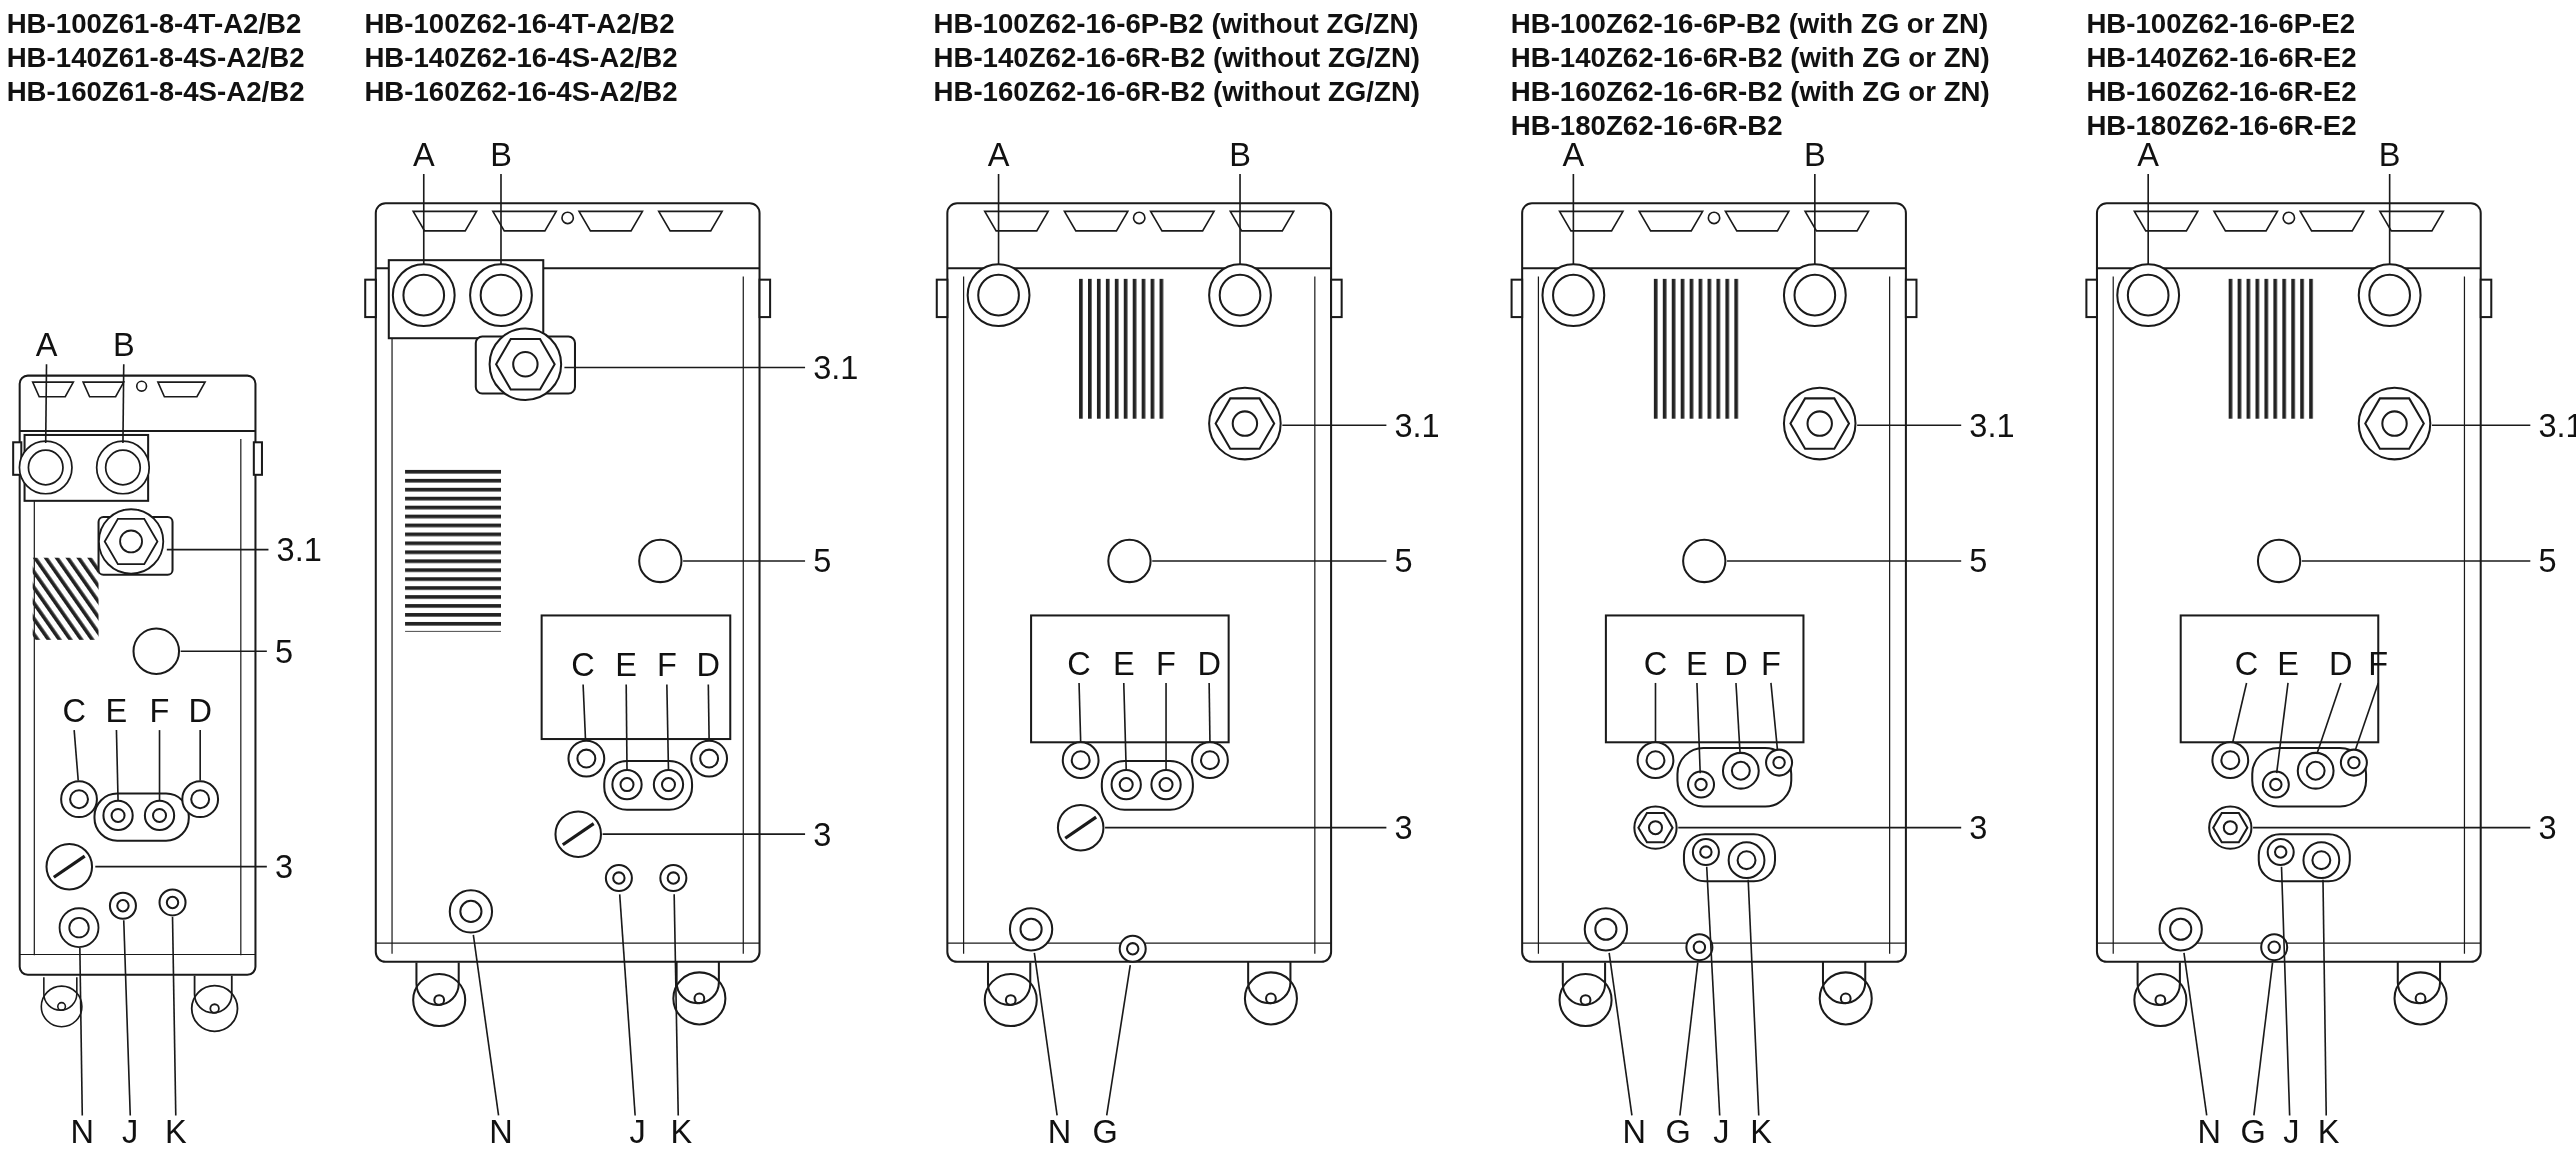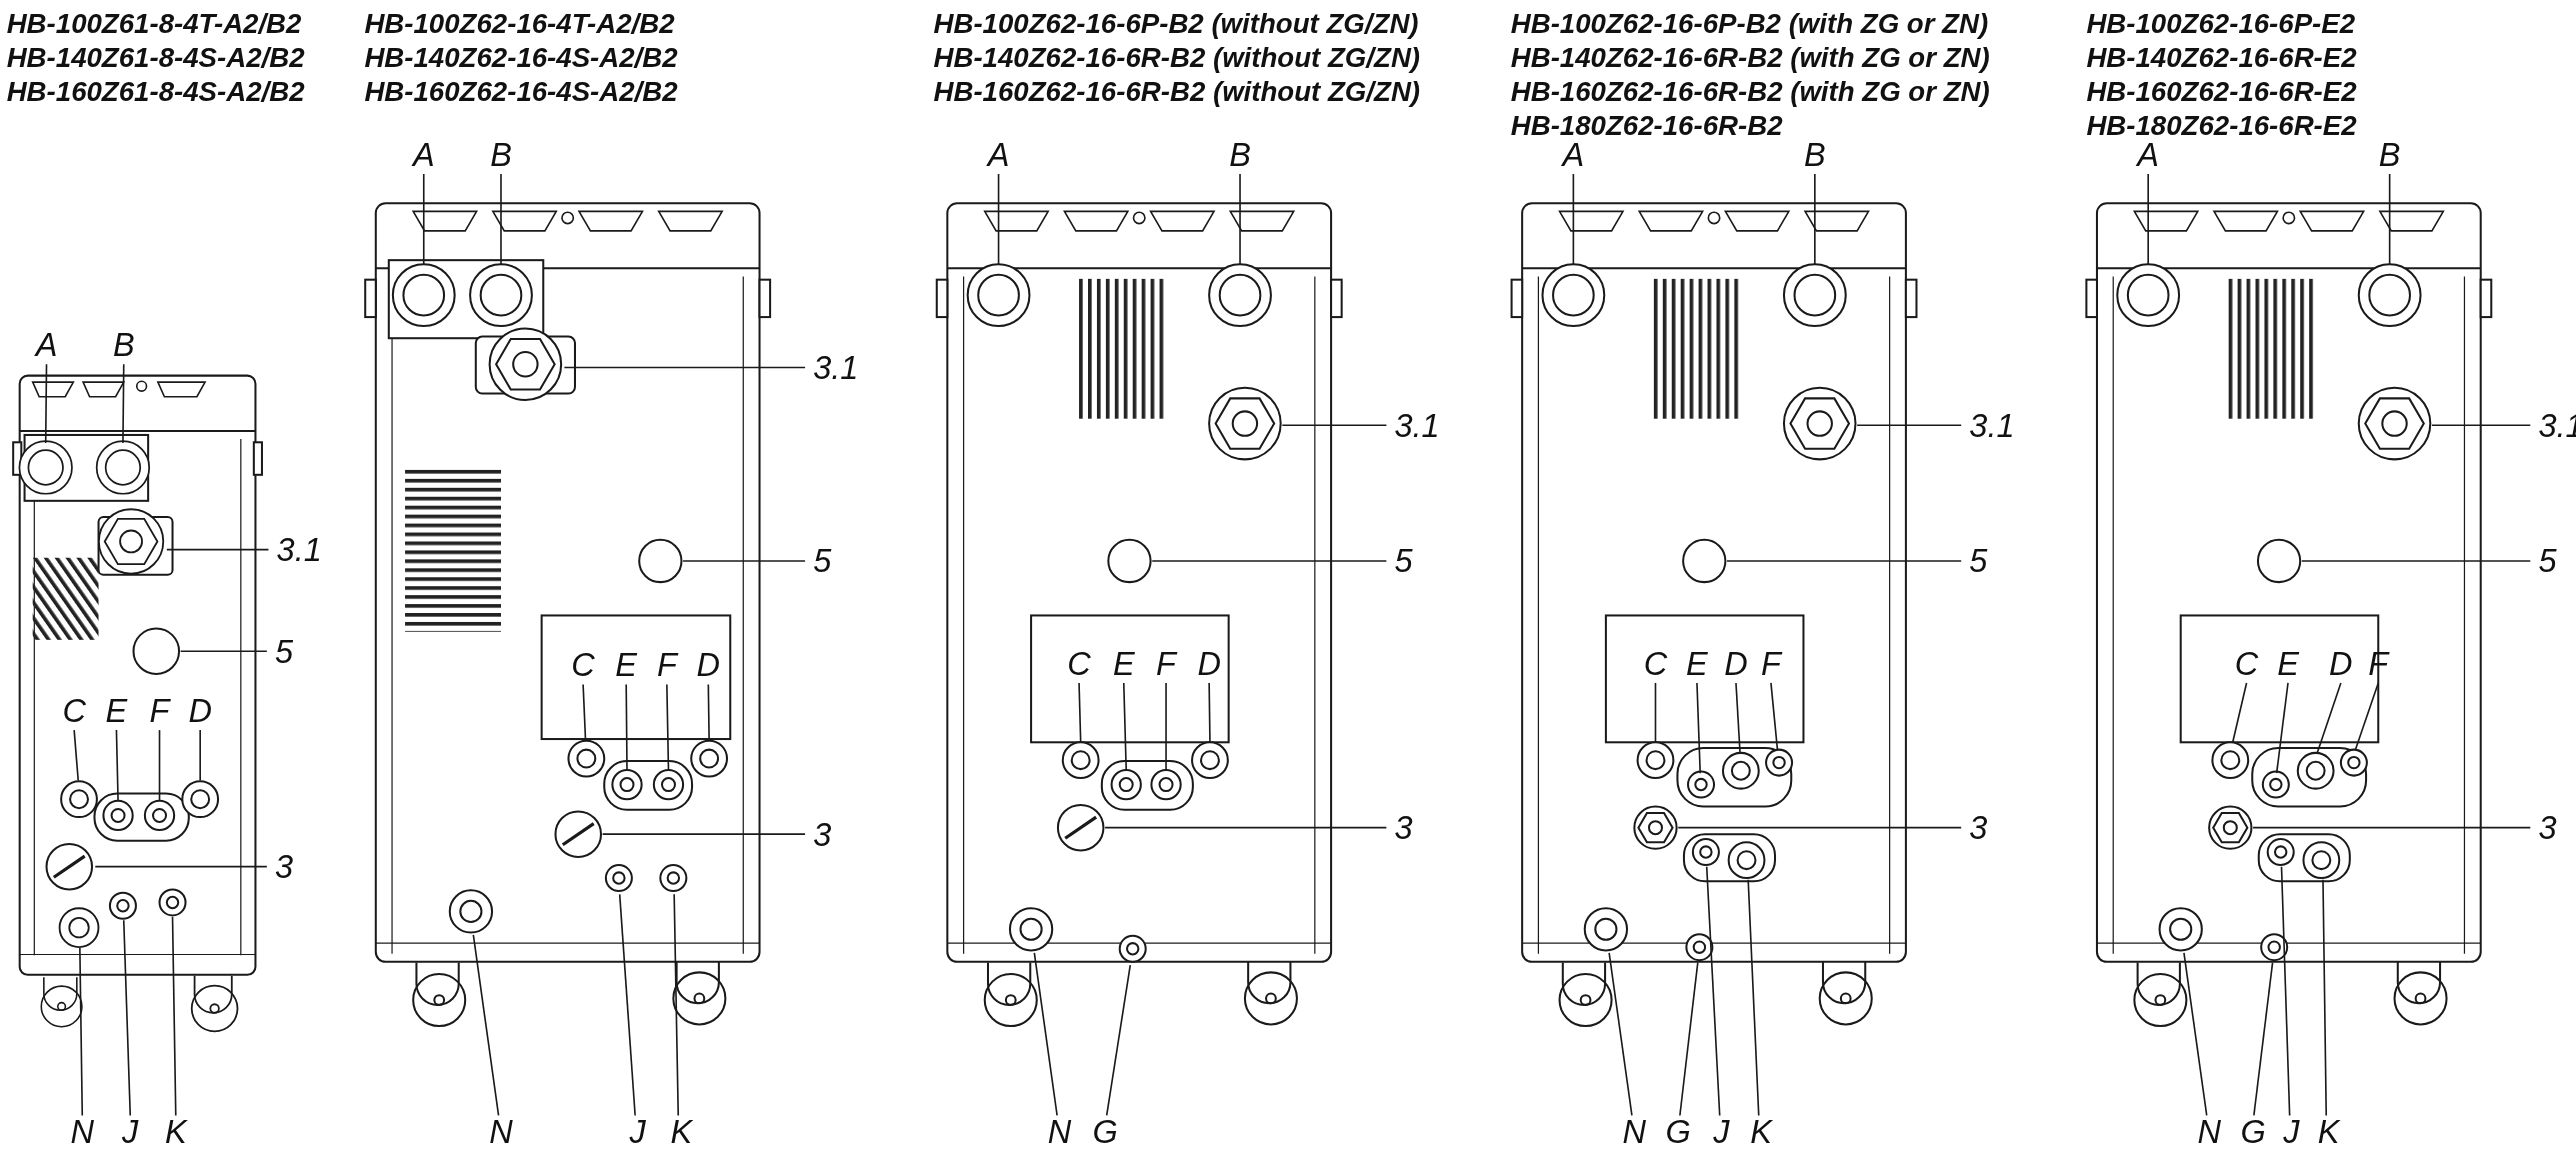--- a/index.html
+++ b/index.html
@@ -1,16 +1,16 @@
 <!DOCTYPE html>
 <html style="font-size:13px"><head>
 <meta charset="utf-8">
 <style>
   html,body{margin:0;padding:0;background:#ffffff;}
-  .page{position:relative;width:2576px;height:1161px;background:#fff;overflow:hidden;font-style:italic;}
+  .page{position:relative;width:2576px;height:1161px;background:#fff;overflow:hidden;}
   svg{font-family:"Liberation Sans", sans-serif;}
   .title{font-size:34px;font-weight:bold;fill:#111;}
   .callout{font-size:40px;fill:#111;text-anchor:middle;}
   .callout-s{font-size:40px;fill:#111;text-anchor:start;}
   .o{fill:#ffffff;stroke:#1a1a1a;stroke-width:2.5;}
   .o2{fill:none;stroke:#1a1a1a;stroke-width:2.5;}
   .thin{fill:none;stroke:#1a1a1a;stroke-width:1.5;}
   .leader{stroke:#1a1a1a;stroke-width:2;fill:none;}
   .slot{fill:#ffffff;stroke:#1a1a1a;stroke-width:2;}
   .vent{stroke:none;}

